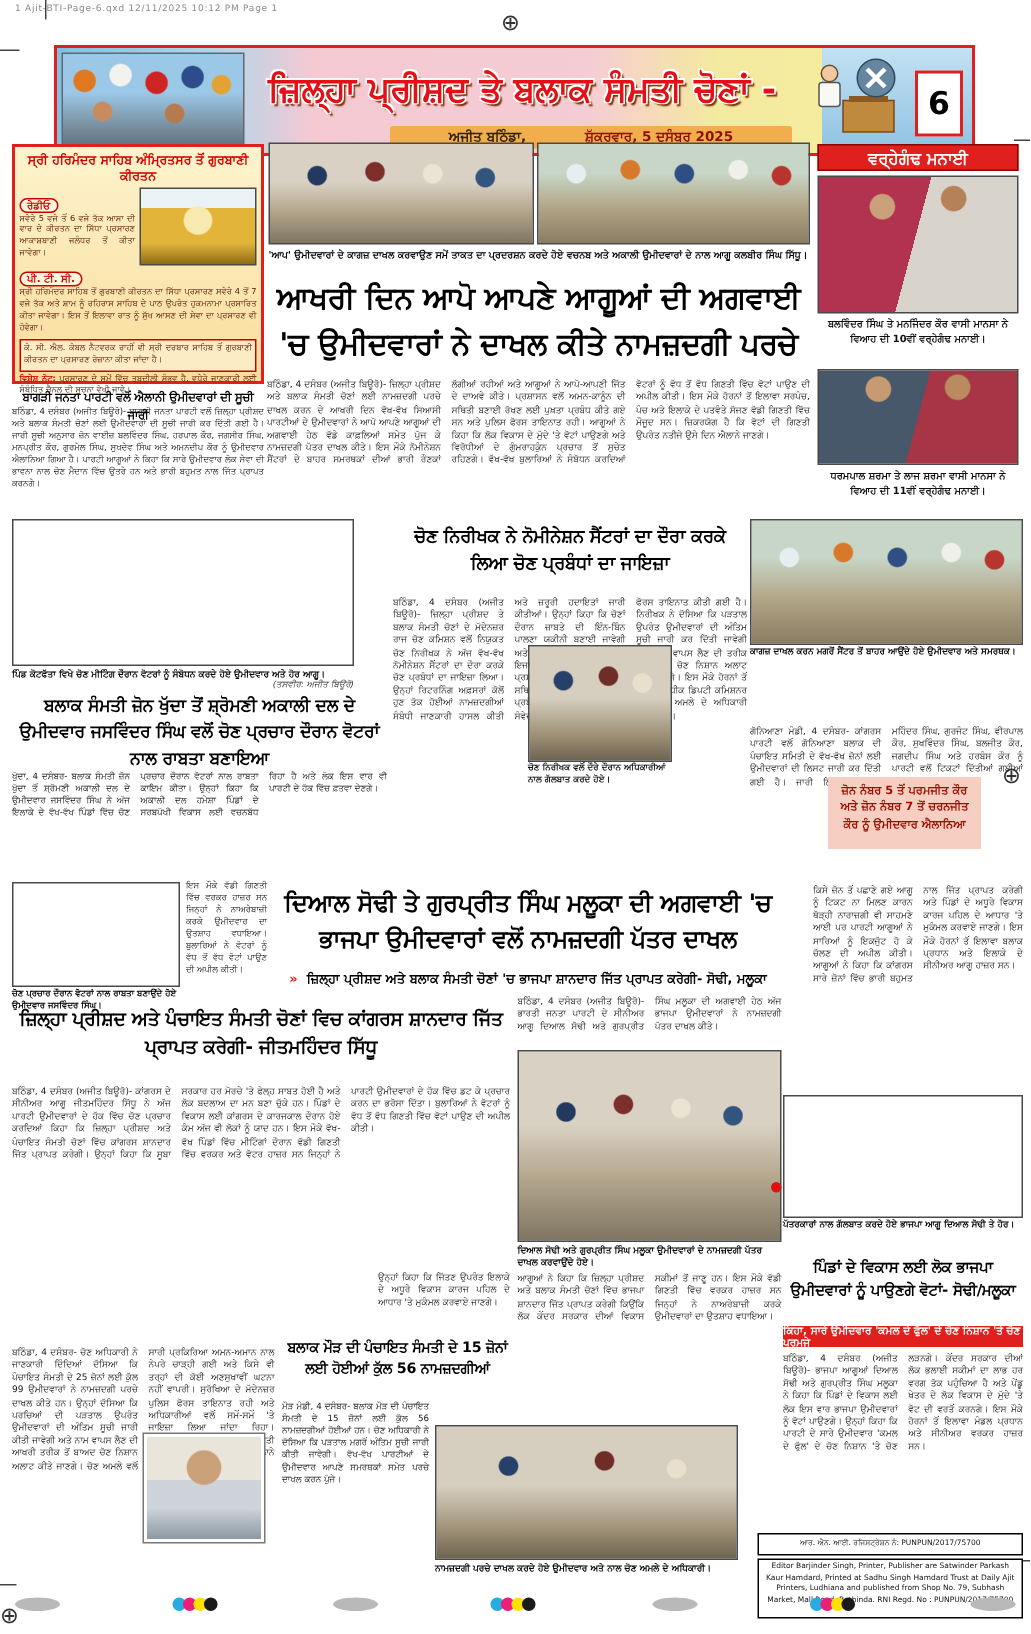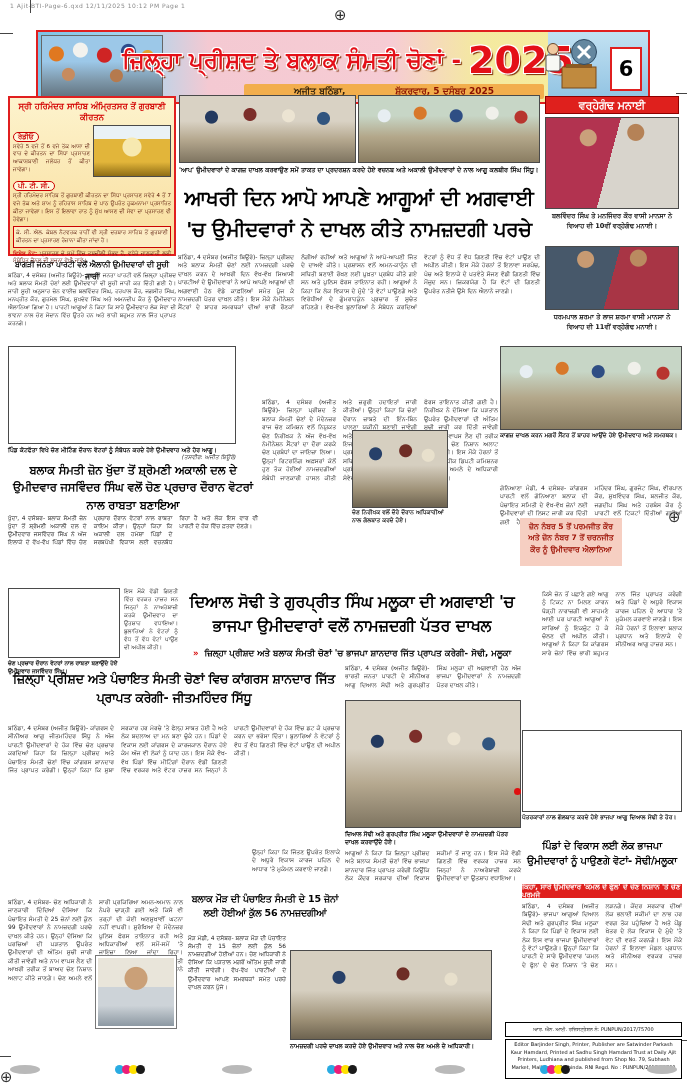--- a/index.html
+++ b/index.html
@@ -24,21 +24,21 @@
       radial-gradient(circle at 88% 32%,#e2a334 0 6px,transparent 7px),
       radial-gradient(circle at 22% 60%,#c78b5e 0 6px,transparent 7px),
       radial-gradient(circle at 62% 62%,#b57a4e 0 6px,transparent 7px),
       linear-gradient(180deg,#9cc8e8 0 40%,#7e98aa 70%,#5c6c78 100%);}
   .mh-titlewrap{position:absolute;left:126px;top:2px;width:368px;height:52px;
     display:flex;align-items:center;justify-content:center;gap:7px;}
   .mh-title{font-size:23px;font-weight:800;color:#e41018;white-space:nowrap;
     text-shadow:1px 1px 0 #fff,-1px -1px 0 #fff,1px -1px 0 #fff,-1px 1px 0 #fff,2px 2px 1px #7d2c00;}
   .mh-year{font-size:38px;font-weight:900;color:#e41018;
     text-shadow:1px 1px 0 #fff,-1px -1px 0 #fff,1px -1px 0 #fff,-1px 1px 0 #fff,2px 2px 1px #7d2c00;}
-  .mh-date{position:absolute;right:104px;bottom:3px;width:300px;height:15px;background:#f2ae4d;
+  .mh-date{position:absolute;right:120px;bottom:3px;width:268px;height:15px;background:#f2ae4d;
     border-radius:2px;display:flex;align-items:center;justify-content:space-evenly;text-align:center;}
   .mh-date .ed{font-size:9px;font-weight:800;color:#30200a;}
   .mh-date .dt{font-size:9px;font-weight:800;color:#8a1000;}
   .mh-pagebox{position:absolute;right:6px;top:15px;width:28px;height:40px;background:#fff;
     border:2.5px solid #e01f1f;display:flex;align-items:center;justify-content:center;
     font-size:21px;font-weight:800;color:#000;}
   .mh-ballot{position:absolute;right:42px;top:5px;}
   
   .hl{font-weight:800;color:#000;text-align:center;line-height:1.5;letter-spacing:-.2px;}
   .bd{font-size:6px;line-height:1.4;text-align:justify;color:#161616;}
@@ -134,21 +134,20 @@
   <div class="abs tick" style="left:0;top:33px;width:13px;height:1px;"></div>
   <div class="abs tick" style="right:0;top:93px;width:11px;height:1px;"></div>
   <div class="abs tick" style="right:0;top:1040px;width:11px;height:1px;"></div>
   <div class="abs tick" style="left:0;top:1056px;width:11px;height:1px;"></div>
 
   <div class="abs masthead" style="left:36px;top:30px;width:614px;height:74px;">
     <div class="mh-right-bg"></div>
     <div class="mh-photo"></div>
     <div class="mh-titlewrap">
       <span class="mh-title">ਜ਼ਿਲ੍ਹਾ ਪ੍ਰੀਸ਼ਦ ਤੇ ਬਲਾਕ ਸੰਮਤੀ ਚੋਣਾਂ -</span>
-      <span class="mh-year">2025</span>
     </div>
     <div class="mh-ballot">
       <svg width="64" height="54" viewBox="0 0 64 54">
         <circle cx="11" cy="12" r="5.5" fill="#f0c9a0" stroke="#6b4a2a"></circle>
         <rect x="4" y="18" width="14" height="16" rx="2" fill="#f8f8f4" stroke="#555"></rect>
         <rect x="20" y="30" width="34" height="21" fill="#c08a3e" stroke="#7a4a1a"></rect>
         <rect x="24" y="27" width="26" height="4" fill="#8a5a22"></rect>
         <circle cx="42" cy="15" r="12.5" fill="#64879f" stroke="#2e4a62"></circle>
         <path d="M36 9 L48 21 M48 9 L36 21" stroke="#fff" stroke-width="3"></path>
       </svg>
@@ -189,28 +188,29 @@
   <div class="abs ann-cap" style="left:545px;top:212px;width:134px;">ਬਲਵਿੰਦਰ ਸਿੰਘ ਤੇ ਮਨਜਿੰਦਰ ਕੌਰ ਵਾਸੀ ਮਾਨਸਾ ਨੇ ਵਿਆਹ ਦੀ 10ਵੀਂ ਵਰ੍ਹੇਗੰਢ ਮਨਾਈ।</div>
   <div class="abs ph ph-couple-b" style="left:545px;top:246px;width:134px;height:64px;"></div>
   <div class="abs ann-cap" style="left:545px;top:313px;width:134px;">ਧਰਮਪਾਲ ਸ਼ਰਮਾ ਤੇ ਲਾਜ ਸ਼ਰਮਾ ਵਾਸੀ ਮਾਨਸਾ ਨੇ ਵਿਆਹ ਦੀ 11ਵੀਂ ਵਰ੍ਹੇਗੰਢ ਮਨਾਈ।</div>
 
   <div class="abs ph ph-crowd" style="left:8px;top:346px;width:228px;height:98px;"></div>
   <div class="abs cap" style="left:8px;top:446px;width:228px;font-size:6px;">
     <span>ਪਿੰਡ ਕੋਟਫੱਤਾ ਵਿਖੇ ਚੋਣ ਮੀਟਿੰਗ ਦੌਰਾਨ ਵੋਟਰਾਂ ਨੂੰ ਸੰਬੋਧਨ ਕਰਦੇ ਹੋਏ ਉਮੀਦਵਾਰ ਅਤੇ ਹੋਰ ਆਗੂ।</span>
     <span class="credit">(ਤਸਵੀਰ: ਅਜੀਤ ਬਿਊਰੋ)</span>
   </div>
 
+  <div class="abs hl" style="left:262px;top:348px;width:236px;font-size:12px;">ਚੋਣ ਨਿਰੀਖਕ ਨੇ ਨੋਮੀਨੇਸ਼ਨ ਸੈਂਟਰਾਂ ਦਾ ਦੌਰਾ ਕਰਕੇ ਲਿਆ ਚੋਣ ਪ੍ਰਬੰਧਾਂ ਦਾ ਜਾਇਜ਼ਾ</div>
   <div class="abs bd cols3" style="left:262px;top:398px;width:236px;height:188px;">ਬਠਿੰਡਾ, 4 ਦਸੰਬਰ (ਅਜੀਤ ਬਿਊਰੋ)- ਜ਼ਿਲ੍ਹਾ ਪ੍ਰੀਸ਼ਦ ਤੇ ਬਲਾਕ ਸੰਮਤੀ ਚੋਣਾਂ ਦੇ ਮੱਦੇਨਜ਼ਰ ਰਾਜ ਚੋਣ ਕਮਿਸ਼ਨ ਵਲੋਂ ਨਿਯੁਕਤ ਚੋਣ ਨਿਰੀਖਕ ਨੇ ਅੱਜ ਵੱਖ-ਵੱਖ ਨੋਮੀਨੇਸ਼ਨ ਸੈਂਟਰਾਂ ਦਾ ਦੌਰਾ ਕਰਕੇ ਚੋਣ ਪ੍ਰਬੰਧਾਂ ਦਾ ਜਾਇਜ਼ਾ ਲਿਆ। ਉਨ੍ਹਾਂ ਰਿਟਰਨਿੰਗ ਅਫ਼ਸਰਾਂ ਕੋਲੋਂ ਹੁਣ ਤੱਕ ਹੋਈਆਂ ਨਾਮਜ਼ਦਗੀਆਂ ਸੰਬੰਧੀ ਜਾਣਕਾਰੀ ਹਾਸਲ ਕੀਤੀ ਅਤੇ ਜ਼ਰੂਰੀ ਹਦਾਇਤਾਂ ਜਾਰੀ ਕੀਤੀਆਂ। ਉਨ੍ਹਾਂ ਕਿਹਾ ਕਿ ਚੋਣਾਂ ਦੌਰਾਨ ਜ਼ਾਬਤੇ ਦੀ ਇੰਨ-ਬਿੰਨ ਪਾਲਣਾ ਯਕੀਨੀ ਬਣਾਈ ਜਾਵੇਗੀ ਅਤੇ ਕਿਸੇ ਨੂੰ ਵੀ ਉਲੰਘਣਾ ਦੀ ਇਜਾਜ਼ਤ ਨਹੀਂ ਦਿੱਤੀ ਜਾਵੇਗੀ। ਪ੍ਰਸ਼ਾਸਨ ਵਲੋਂ ਅਮਨ-ਕਾਨੂੰਨ ਦੀ ਸਥਿਤੀ ਬਣਾਈ ਰੱਖਣ ਲਈ ਪੁਖ਼ਤਾ ਪ੍ਰਬੰਧ ਕੀਤੇ ਗਏ ਹਨ ਅਤੇ ਸੰਵੇਦਨਸ਼ੀਲ ਥਾਵਾਂ 'ਤੇ ਵਾਧੂ ਪੁਲਿਸ ਫੋਰਸ ਤਾਇਨਾਤ ਕੀਤੀ ਗਈ ਹੈ। ਨਿਰੀਖਕ ਨੇ ਦੱਸਿਆ ਕਿ ਪੜਤਾਲ ਉਪਰੰਤ ਉਮੀਦਵਾਰਾਂ ਦੀ ਅੰਤਿਮ ਸੂਚੀ ਜਾਰੀ ਕਰ ਦਿੱਤੀ ਜਾਵੇਗੀ ਅਤੇ ਨਾਮ ਵਾਪਸ ਲੈਣ ਦੀ ਤਰੀਕ ਤੋਂ ਬਾਅਦ ਚੋਣ ਨਿਸ਼ਾਨ ਅਲਾਟ ਕੀਤੇ ਜਾਣਗੇ। ਇਸ ਮੌਕੇ ਹੋਰਨਾਂ ਤੋਂ ਇਲਾਵਾ ਵਧੀਕ ਡਿਪਟੀ ਕਮਿਸ਼ਨਰ ਅਤੇ ਚੋਣ ਅਮਲੇ ਦੇ ਅਧਿਕਾਰੀ ਹਾਜ਼ਰ ਸਨ।</div>
   <div class="abs ph ph-table" style="left:352px;top:430px;width:96px;height:78px;"></div>
   <div class="abs inset-cap" style="left:352px;top:509px;width:96px;height:18px;">ਚੋਣ ਨਿਰੀਖਕ ਵਲੋਂ ਦੌਰੇ ਦੌਰਾਨ ਅਧਿਕਾਰੀਆਂ ਨਾਲ ਗੱਲਬਾਤ ਕਰਦੇ ਹੋਏ।</div>
 
   <div class="abs ph ph-outdoor" style="left:500px;top:346px;width:182px;height:84px;"></div>
   <div class="abs cap" style="left:500px;top:432px;width:182px;font-size:5.9px;">ਕਾਗਜ਼ ਦਾਖਲ ਕਰਨ ਮਗਰੋਂ ਸੈਂਟਰ ਤੋਂ ਬਾਹਰ ਆਉਂਦੇ ਹੋਏ ਉਮੀਦਵਾਰ ਅਤੇ ਸਮਰਥਕ।</div>
   <div class="abs bd cols2" style="left:500px;top:484px;width:182px;height:102px;">ਗੋਨਿਆਣਾ ਮੰਡੀ, 4 ਦਸੰਬਰ- ਕਾਂਗਰਸ ਪਾਰਟੀ ਵਲੋਂ ਗੋਨਿਆਣਾ ਬਲਾਕ ਦੀ ਪੰਚਾਇਤ ਸਮਿਤੀ ਦੇ ਵੱਖ-ਵੱਖ ਜ਼ੋਨਾਂ ਲਈ ਉਮੀਦਵਾਰਾਂ ਦੀ ਲਿਸਟ ਜਾਰੀ ਕਰ ਦਿੱਤੀ ਗਈ ਹੈ। ਜਾਰੀ ਲਿਸਟ ਅਨੁਸਾਰ ਮਹਿੰਦਰ ਸਿੰਘ, ਗੁਰਜੰਟ ਸਿੰਘ, ਵੀਰਪਾਲ ਕੌਰ, ਸੁਖਵਿੰਦਰ ਸਿੰਘ, ਬਲਜੀਤ ਕੌਰ, ਜਗਦੀਪ ਸਿੰਘ ਅਤੇ ਹਰਬੰਸ ਕੌਰ ਨੂੰ ਪਾਰਟੀ ਵਲੋਂ ਟਿਕਟਾਂ ਦਿੱਤੀਆਂ ਗਈਆਂ ਹਨ।</div>
-  <div class="abs pullquote" style="left:520px;top:518px;width:102px;height:48px;">ਜ਼ੋਨ ਨੰਬਰ 5 ਤੋਂ ਪਰਮਜੀਤ ਕੌਰ ਅਤੇ ਜ਼ੋਨ ਨੰਬਰ 7 ਤੋਂ ਚਰਨਜੀਤ ਕੌਰ ਨੂੰ ਉਮੀਦਵਾਰ ਐਲਾਨਿਆ</div>
+  <div class="abs pullquote" style="left:552px;top:518px;width:102px;height:48px;">ਜ਼ੋਨ ਨੰਬਰ 5 ਤੋਂ ਪਰਮਜੀਤ ਕੌਰ ਅਤੇ ਜ਼ੋਨ ਨੰਬਰ 7 ਤੋਂ ਚਰਨਜੀਤ ਕੌਰ ਨੂੰ ਉਮੀਦਵਾਰ ਐਲਾਨਿਆ</div>
   <div class="abs bd cols2" style="left:542px;top:590px;width:140px;height:136px;">ਕਿਸੇ ਜ਼ੋਨ ਤੋਂ ਪਛਾਣੇ ਗਏ ਆਗੂ ਨੂੰ ਟਿਕਟ ਨਾ ਮਿਲਣ ਕਾਰਨ ਥੋੜ੍ਹੀ ਨਾਰਾਜ਼ਗੀ ਵੀ ਸਾਹਮਣੇ ਆਈ ਪਰ ਪਾਰਟੀ ਆਗੂਆਂ ਨੇ ਸਾਰਿਆਂ ਨੂੰ ਇਕਜੁੱਟ ਹੋ ਕੇ ਚੱਲਣ ਦੀ ਅਪੀਲ ਕੀਤੀ। ਆਗੂਆਂ ਨੇ ਕਿਹਾ ਕਿ ਕਾਂਗਰਸ ਸਾਰੇ ਜ਼ੋਨਾਂ ਵਿੱਚ ਭਾਰੀ ਬਹੁਮਤ ਨਾਲ ਜਿੱਤ ਪ੍ਰਾਪਤ ਕਰੇਗੀ ਅਤੇ ਪਿੰਡਾਂ ਦੇ ਅਧੂਰੇ ਵਿਕਾਸ ਕਾਰਜ ਪਹਿਲ ਦੇ ਆਧਾਰ 'ਤੇ ਮੁਕੰਮਲ ਕਰਵਾਏ ਜਾਣਗੇ। ਇਸ ਮੌਕੇ ਹੋਰਨਾਂ ਤੋਂ ਇਲਾਵਾ ਬਲਾਕ ਪ੍ਰਧਾਨ ਅਤੇ ਇਲਾਕੇ ਦੇ ਸੀਨੀਅਰ ਆਗੂ ਹਾਜ਼ਰ ਸਨ।</div>
 
   <div class="abs hl" style="left:8px;top:462px;width:250px;font-size:11.5px;">ਬਲਾਕ ਸੰਮਤੀ ਜ਼ੋਨ ਖੁੱਦਾ ਤੋਂ ਸ਼੍ਰੋਮਣੀ ਅਕਾਲੀ ਦਲ ਦੇ ਉਮੀਦਵਾਰ ਜਸਵਿੰਦਰ ਸਿੰਘ ਵਲੋਂ ਚੋਣ ਪ੍ਰਚਾਰ ਦੌਰਾਨ ਵੋਟਰਾਂ ਨਾਲ ਰਾਬਤਾ ਬਣਾਇਆ</div>
   <div class="abs bd cols3" style="left:8px;top:514px;width:250px;height:72px;font-size:5.8px;">ਖੁੱਦਾ, 4 ਦਸੰਬਰ- ਬਲਾਕ ਸੰਮਤੀ ਜ਼ੋਨ ਖੁੱਦਾ ਤੋਂ ਸ਼੍ਰੋਮਣੀ ਅਕਾਲੀ ਦਲ ਦੇ ਉਮੀਦਵਾਰ ਜਸਵਿੰਦਰ ਸਿੰਘ ਨੇ ਅੱਜ ਇਲਾਕੇ ਦੇ ਵੱਖ-ਵੱਖ ਪਿੰਡਾਂ ਵਿੱਚ ਚੋਣ ਪ੍ਰਚਾਰ ਦੌਰਾਨ ਵੋਟਰਾਂ ਨਾਲ ਰਾਬਤਾ ਕਾਇਮ ਕੀਤਾ। ਉਨ੍ਹਾਂ ਕਿਹਾ ਕਿ ਅਕਾਲੀ ਦਲ ਹਮੇਸ਼ਾ ਪਿੰਡਾਂ ਦੇ ਸਰਬਪੱਖੀ ਵਿਕਾਸ ਲਈ ਵਚਨਬੱਧ ਰਿਹਾ ਹੈ ਅਤੇ ਲੋਕ ਇਸ ਵਾਰ ਵੀ ਪਾਰਟੀ ਦੇ ਹੱਕ ਵਿੱਚ ਫ਼ਤਵਾ ਦੇਣਗੇ।</div>
   <div class="abs ph ph-crowd" style="left:8px;top:588px;width:112px;height:70px;"></div>
   <div class="abs cap" style="left:8px;top:660px;width:112px;font-size:5.7px;">ਚੋਣ ਪ੍ਰਚਾਰ ਦੌਰਾਨ ਵੋਟਰਾਂ ਨਾਲ ਰਾਬਤਾ ਬਣਾਉਂਦੇ ਹੋਏ ਉਮੀਦਵਾਰ ਜਸਵਿੰਦਰ ਸਿੰਘ।</div>
   <div class="abs bd" style="left:124px;top:588px;width:54px;height:82px;font-size:5.7px;">ਇਸ ਮੌਕੇ ਵੱਡੀ ਗਿਣਤੀ ਵਿੱਚ ਵਰਕਰ ਹਾਜ਼ਰ ਸਨ ਜਿਨ੍ਹਾਂ ਨੇ ਨਾਅਰੇਬਾਜ਼ੀ ਕਰਕੇ ਉਮੀਦਵਾਰ ਦਾ ਉਤਸ਼ਾਹ ਵਧਾਇਆ। ਬੁਲਾਰਿਆਂ ਨੇ ਵੋਟਰਾਂ ਨੂੰ ਵੱਧ ਤੋਂ ਵੱਧ ਵੋਟਾਂ ਪਾਉਣ ਦੀ ਅਪੀਲ ਕੀਤੀ।</div>
 
   <div class="abs hl" style="left:182px;top:590px;width:340px;font-size:16px;">ਦਿਆਲ ਸੋਢੀ ਤੇ ਗੁਰਪ੍ਰੀਤ ਸਿੰਘ ਮਲੂਕਾ ਦੀ ਅਗਵਾਈ 'ਚ ਭਾਜਪਾ ਉਮੀਦਵਾਰਾਂ ਵਲੋਂ ਨਾਮਜ਼ਦਗੀ ਪੱਤਰ ਦਾਖਲ</div>
   <div class="abs kicker" style="left:182px;top:648px;width:340px;text-align:center;">

